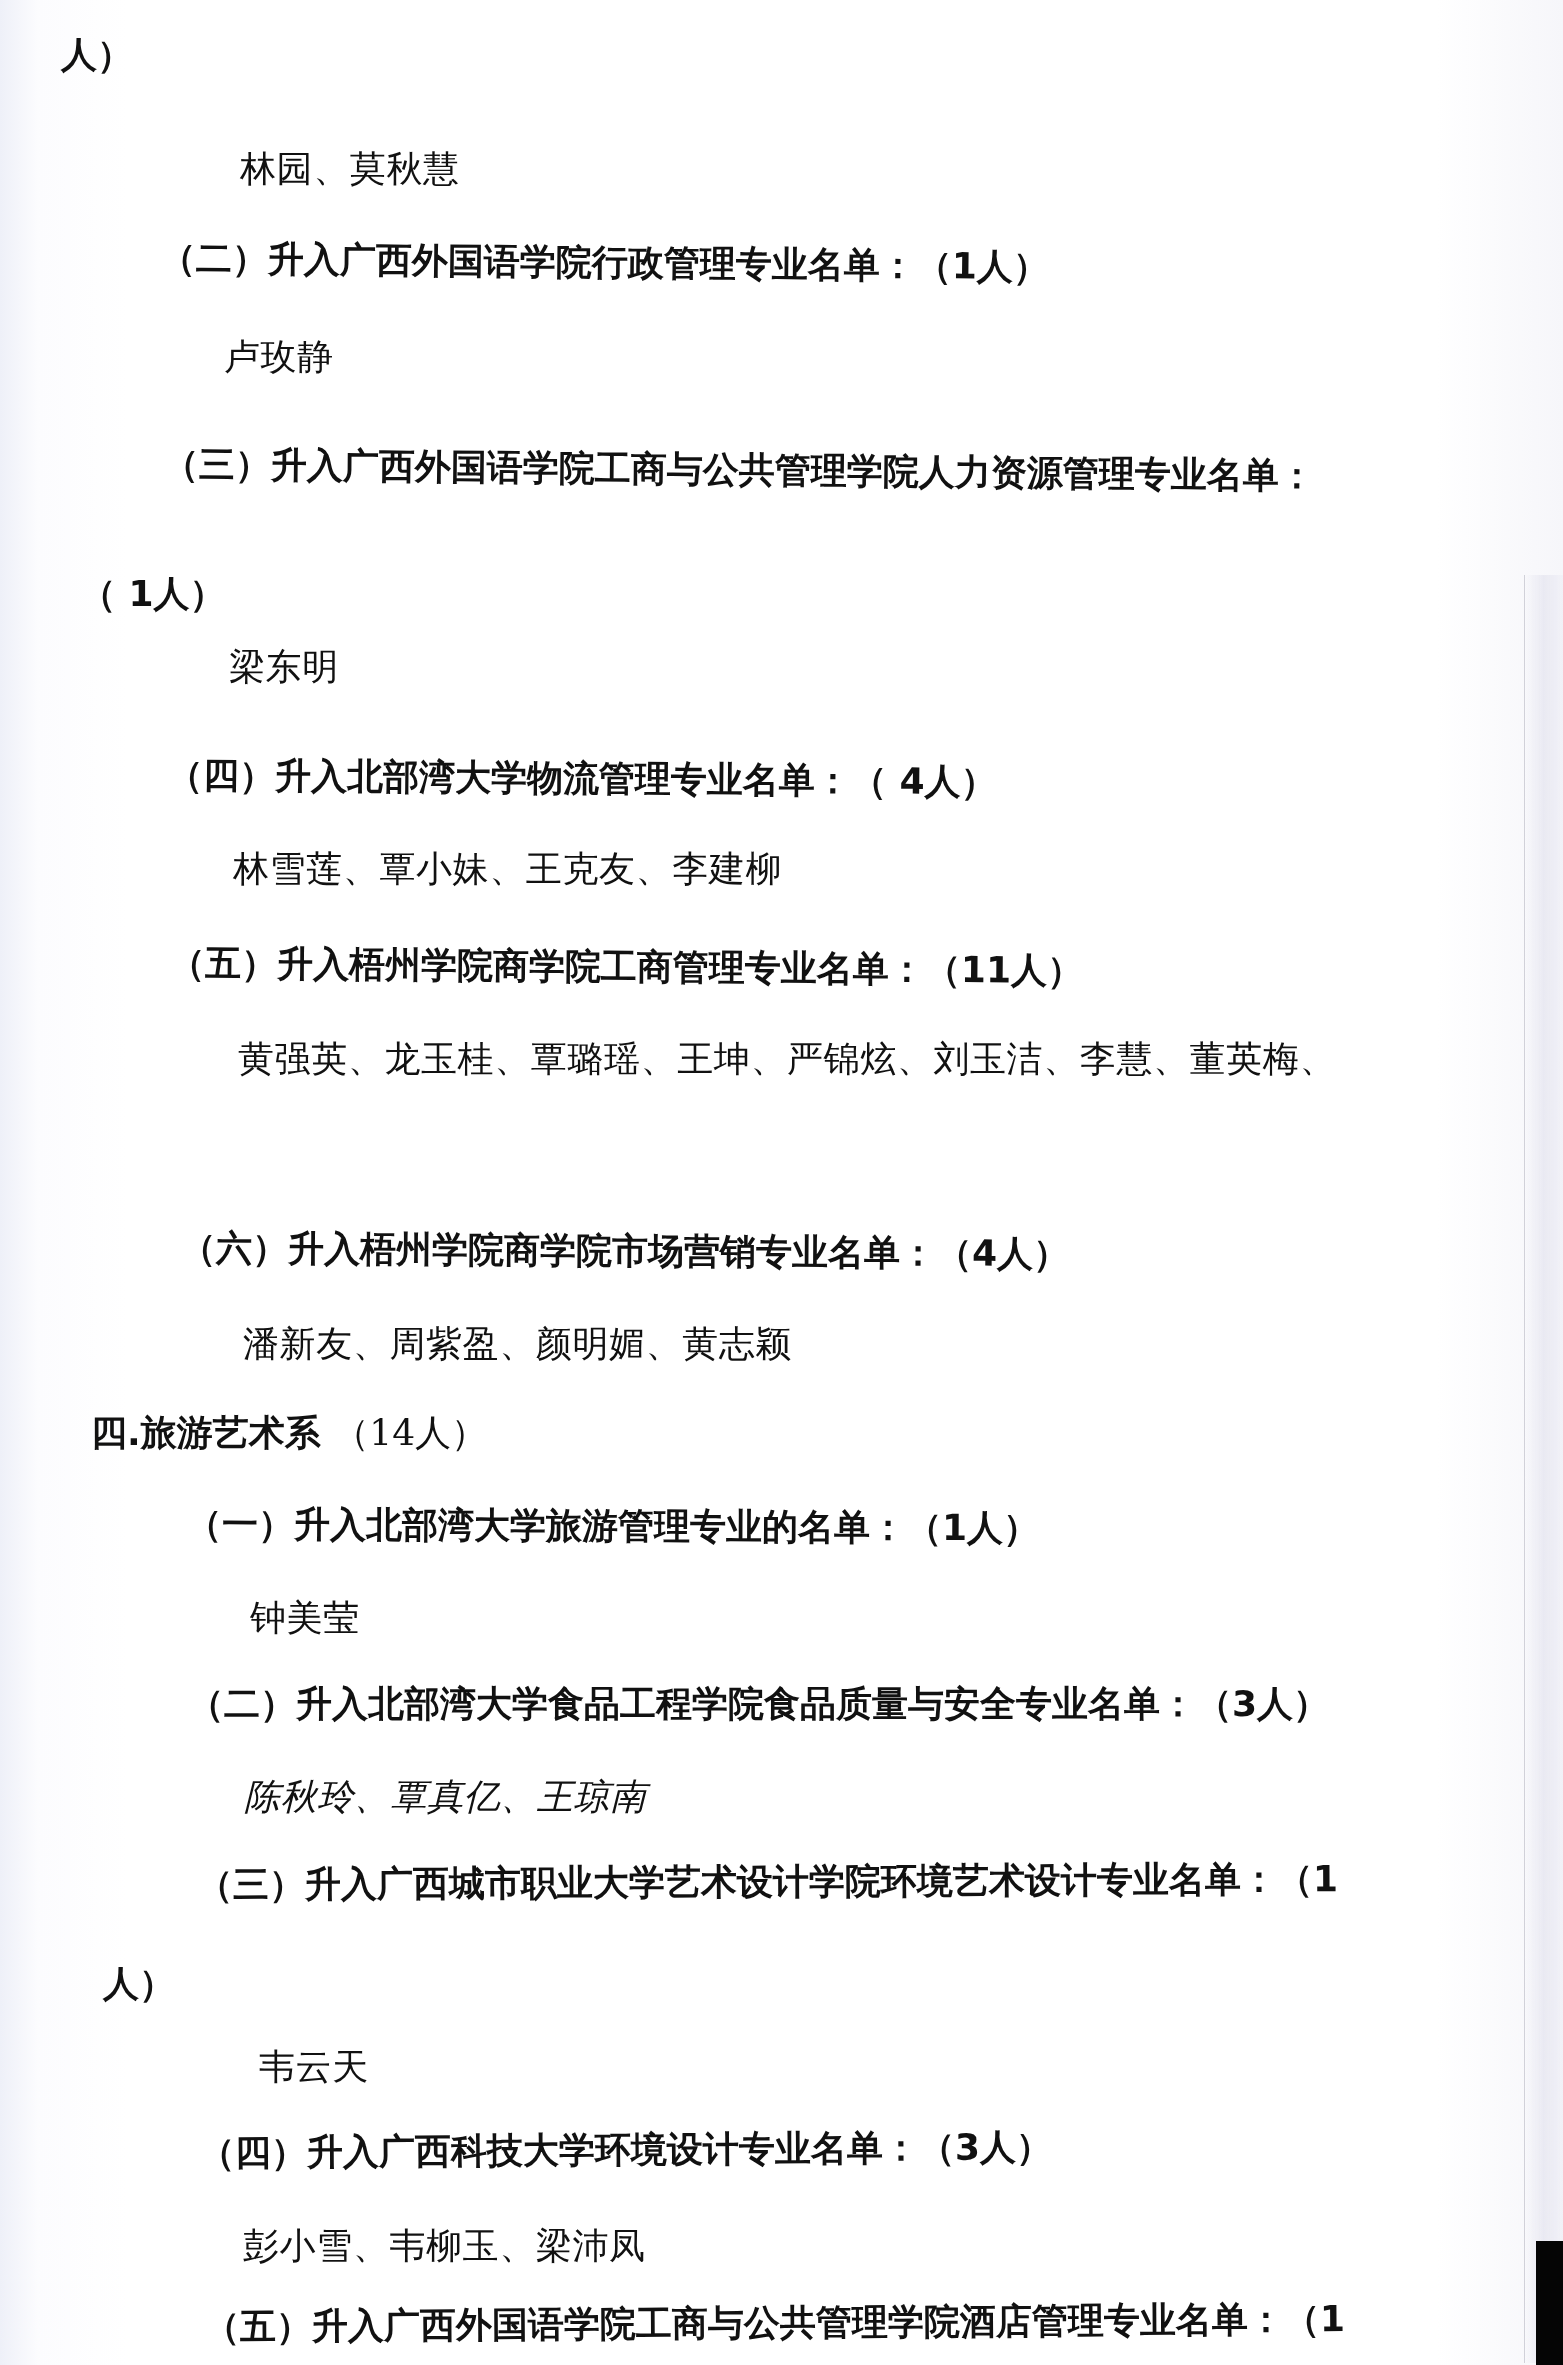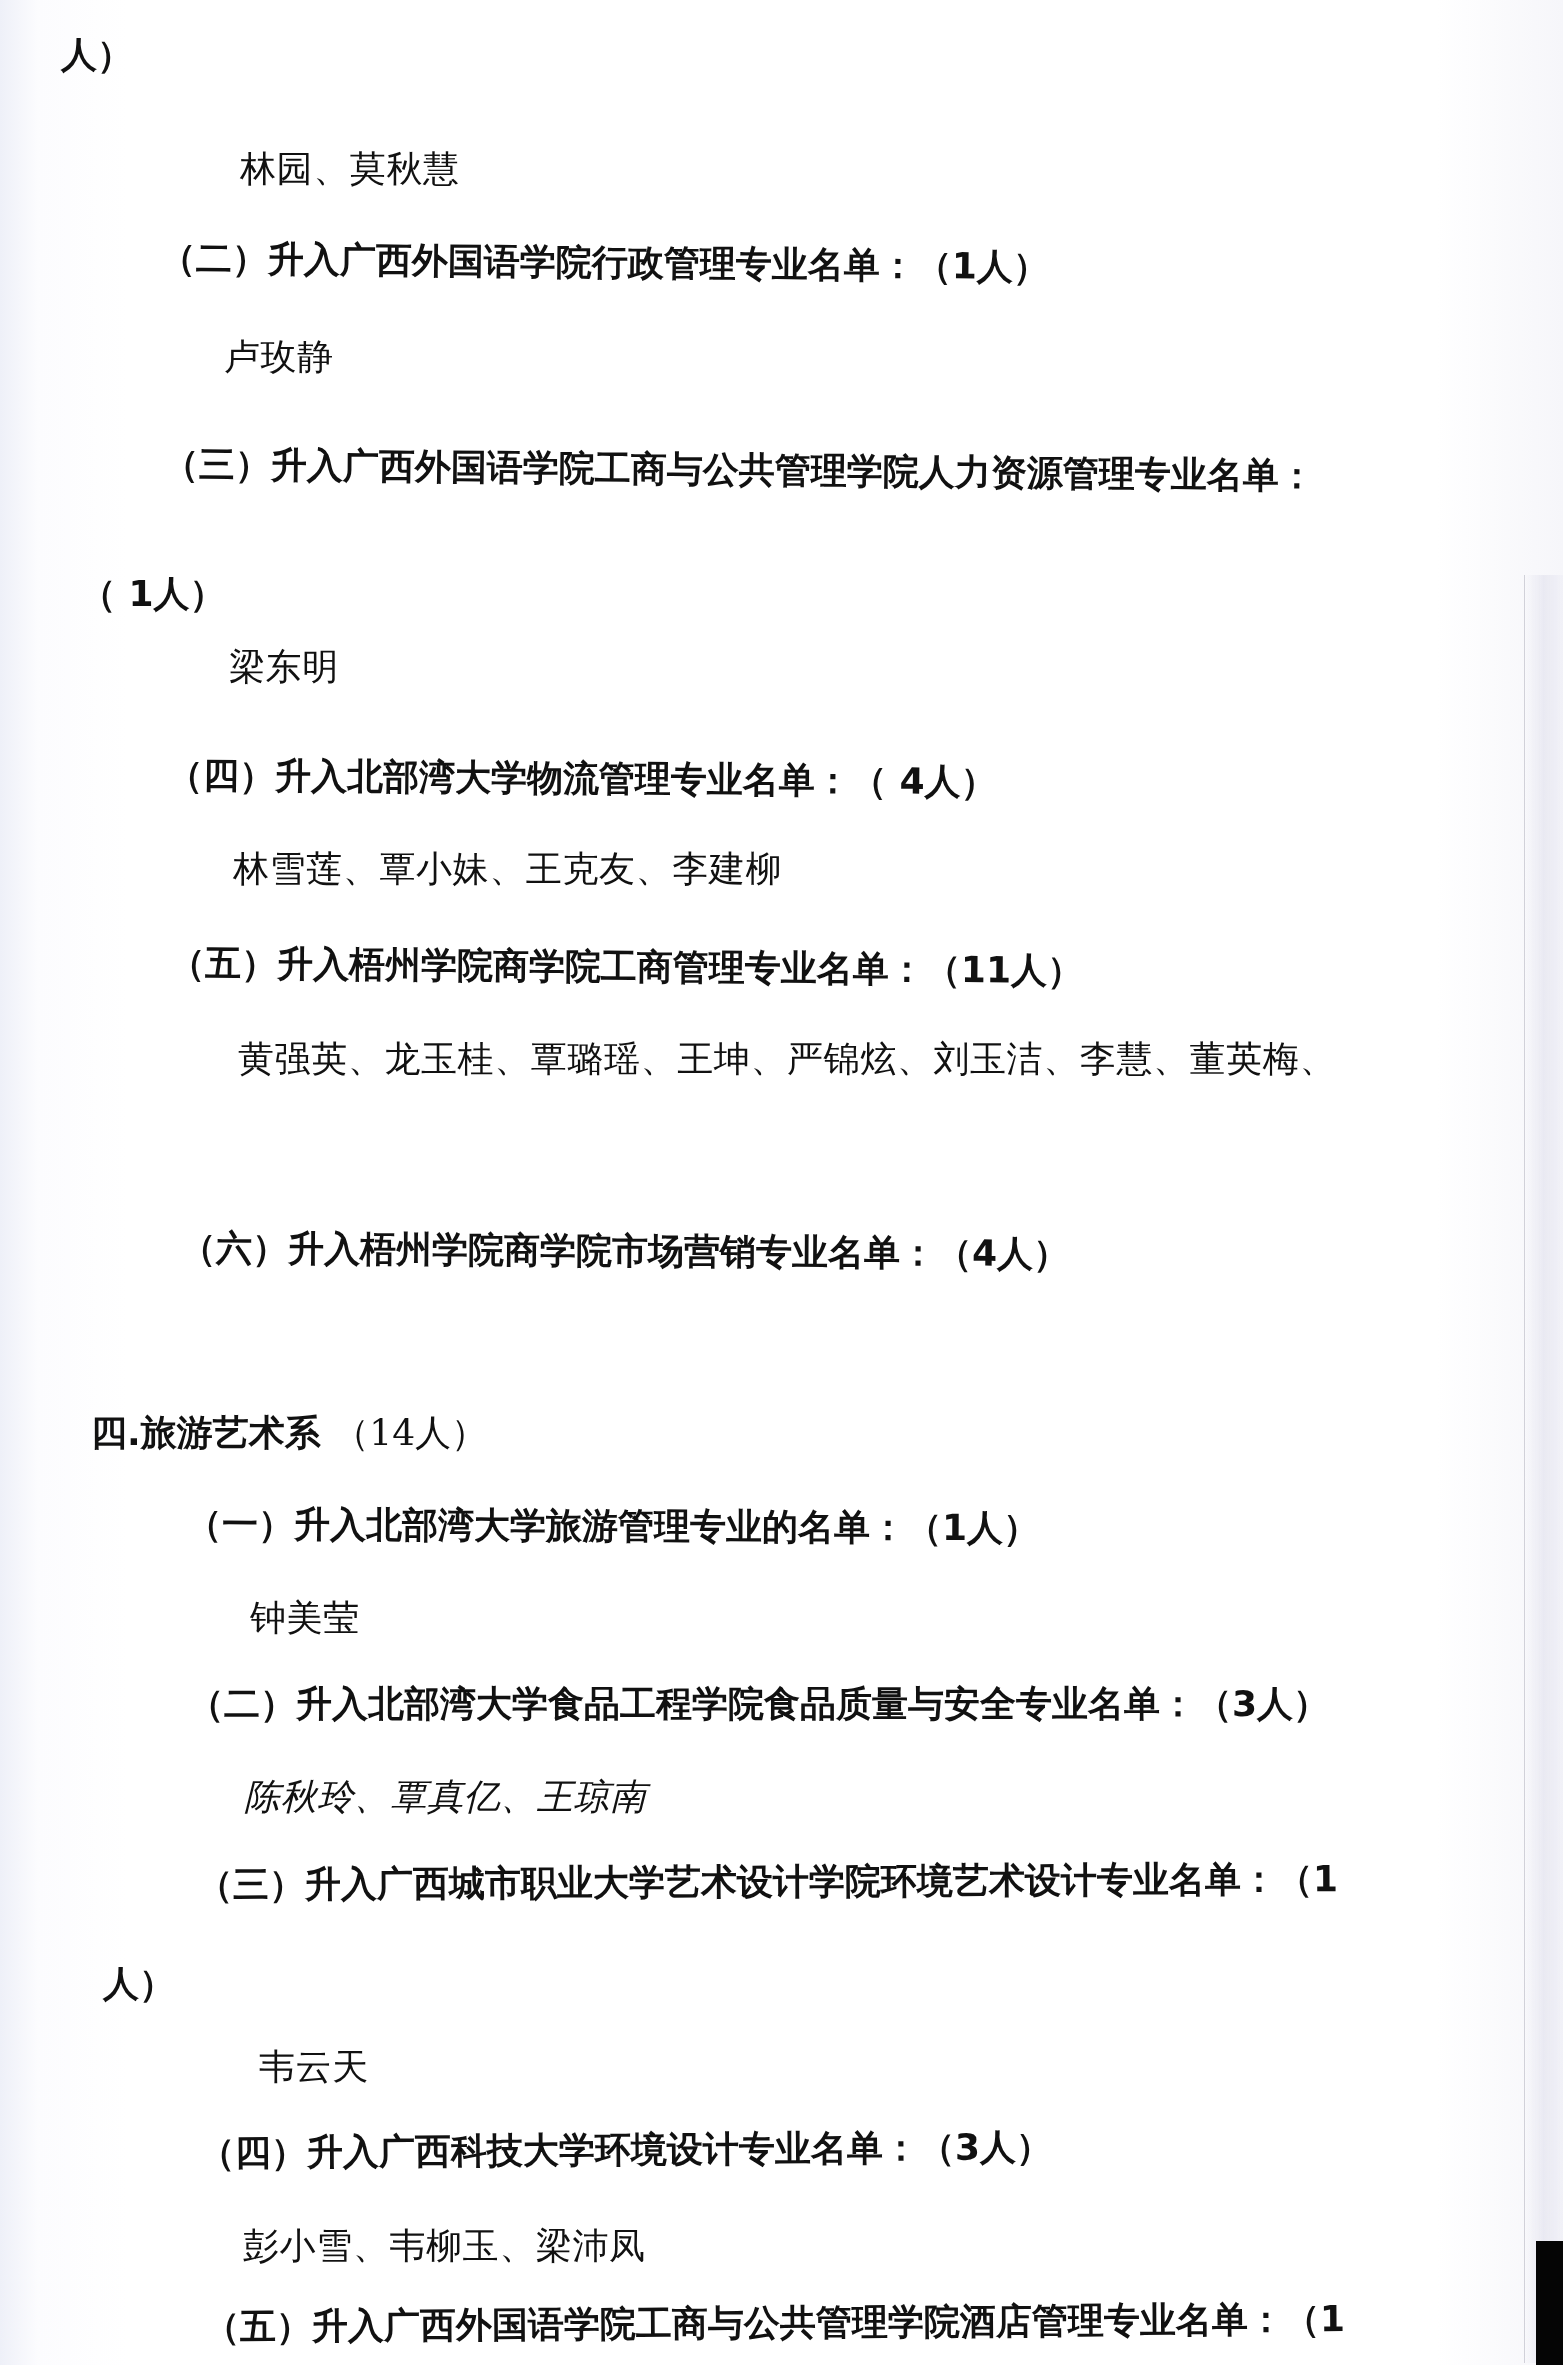--- a/index.html
+++ b/index.html
@@ -79,20 +79,21 @@
   <div class="line heading" style="left:80px; top:543px;margin-top:28px;">（ 1人）</div>
   <div class="line names" style="left:229px; top:644px;">梁东明</div>
 
   <div class="line heading" style="left:167px; top:752px; transform:rotate(0.5deg); transform-origin:left;">（四）升入北部湾大学物流管理专业名单：（ 4人）</div>
   <div class="line names" style="left:233px; top:846px;">林雪莲、覃小妹、王克友、李建柳</div>
 
   <div class="line heading" style="left:169px; top:940px; transform:rotate(0.5deg); transform-origin:left;">（五）升入梧州学院商学院工商管理专业名单：（11人）</div>
   <div class="line names" style="left:238px; top:1036px;">黄强英、龙玉桂、覃璐瑶、王坤、严锦炫、刘玉洁、李慧、董英梅、</div>
 
   <div class="line heading" style="left:180px; top:1225px; transform:rotate(0.4deg); transform-origin:left;">（六）升入梧州学院商学院市场营销专业名单：（4人）</div>
+  <div class="line names" style="left:243px; top:1321px;">潘新友、周紫盈、颜明媚、黄志颖</div>
 
   <div class="line heading" style="left:91px; top:1410px;">
     <span>四.旅游艺术系</span>
     <span class="count">（14人）</span>
   </div>
 
   <div class="line heading" style="left:186px; top:1501px; transform:rotate(0.3deg); transform-origin:left;">（一）升入北部湾大学旅游管理专业的名单：（1人）</div>
   <div class="line names" style="left:250px; top:1595px;">钟美莹</div>
 
   <div class="line heading" style="left:188px; top:1681px;">（二）升入北部湾大学食品工程学院食品质量与安全专业名单：（3人）</div>

